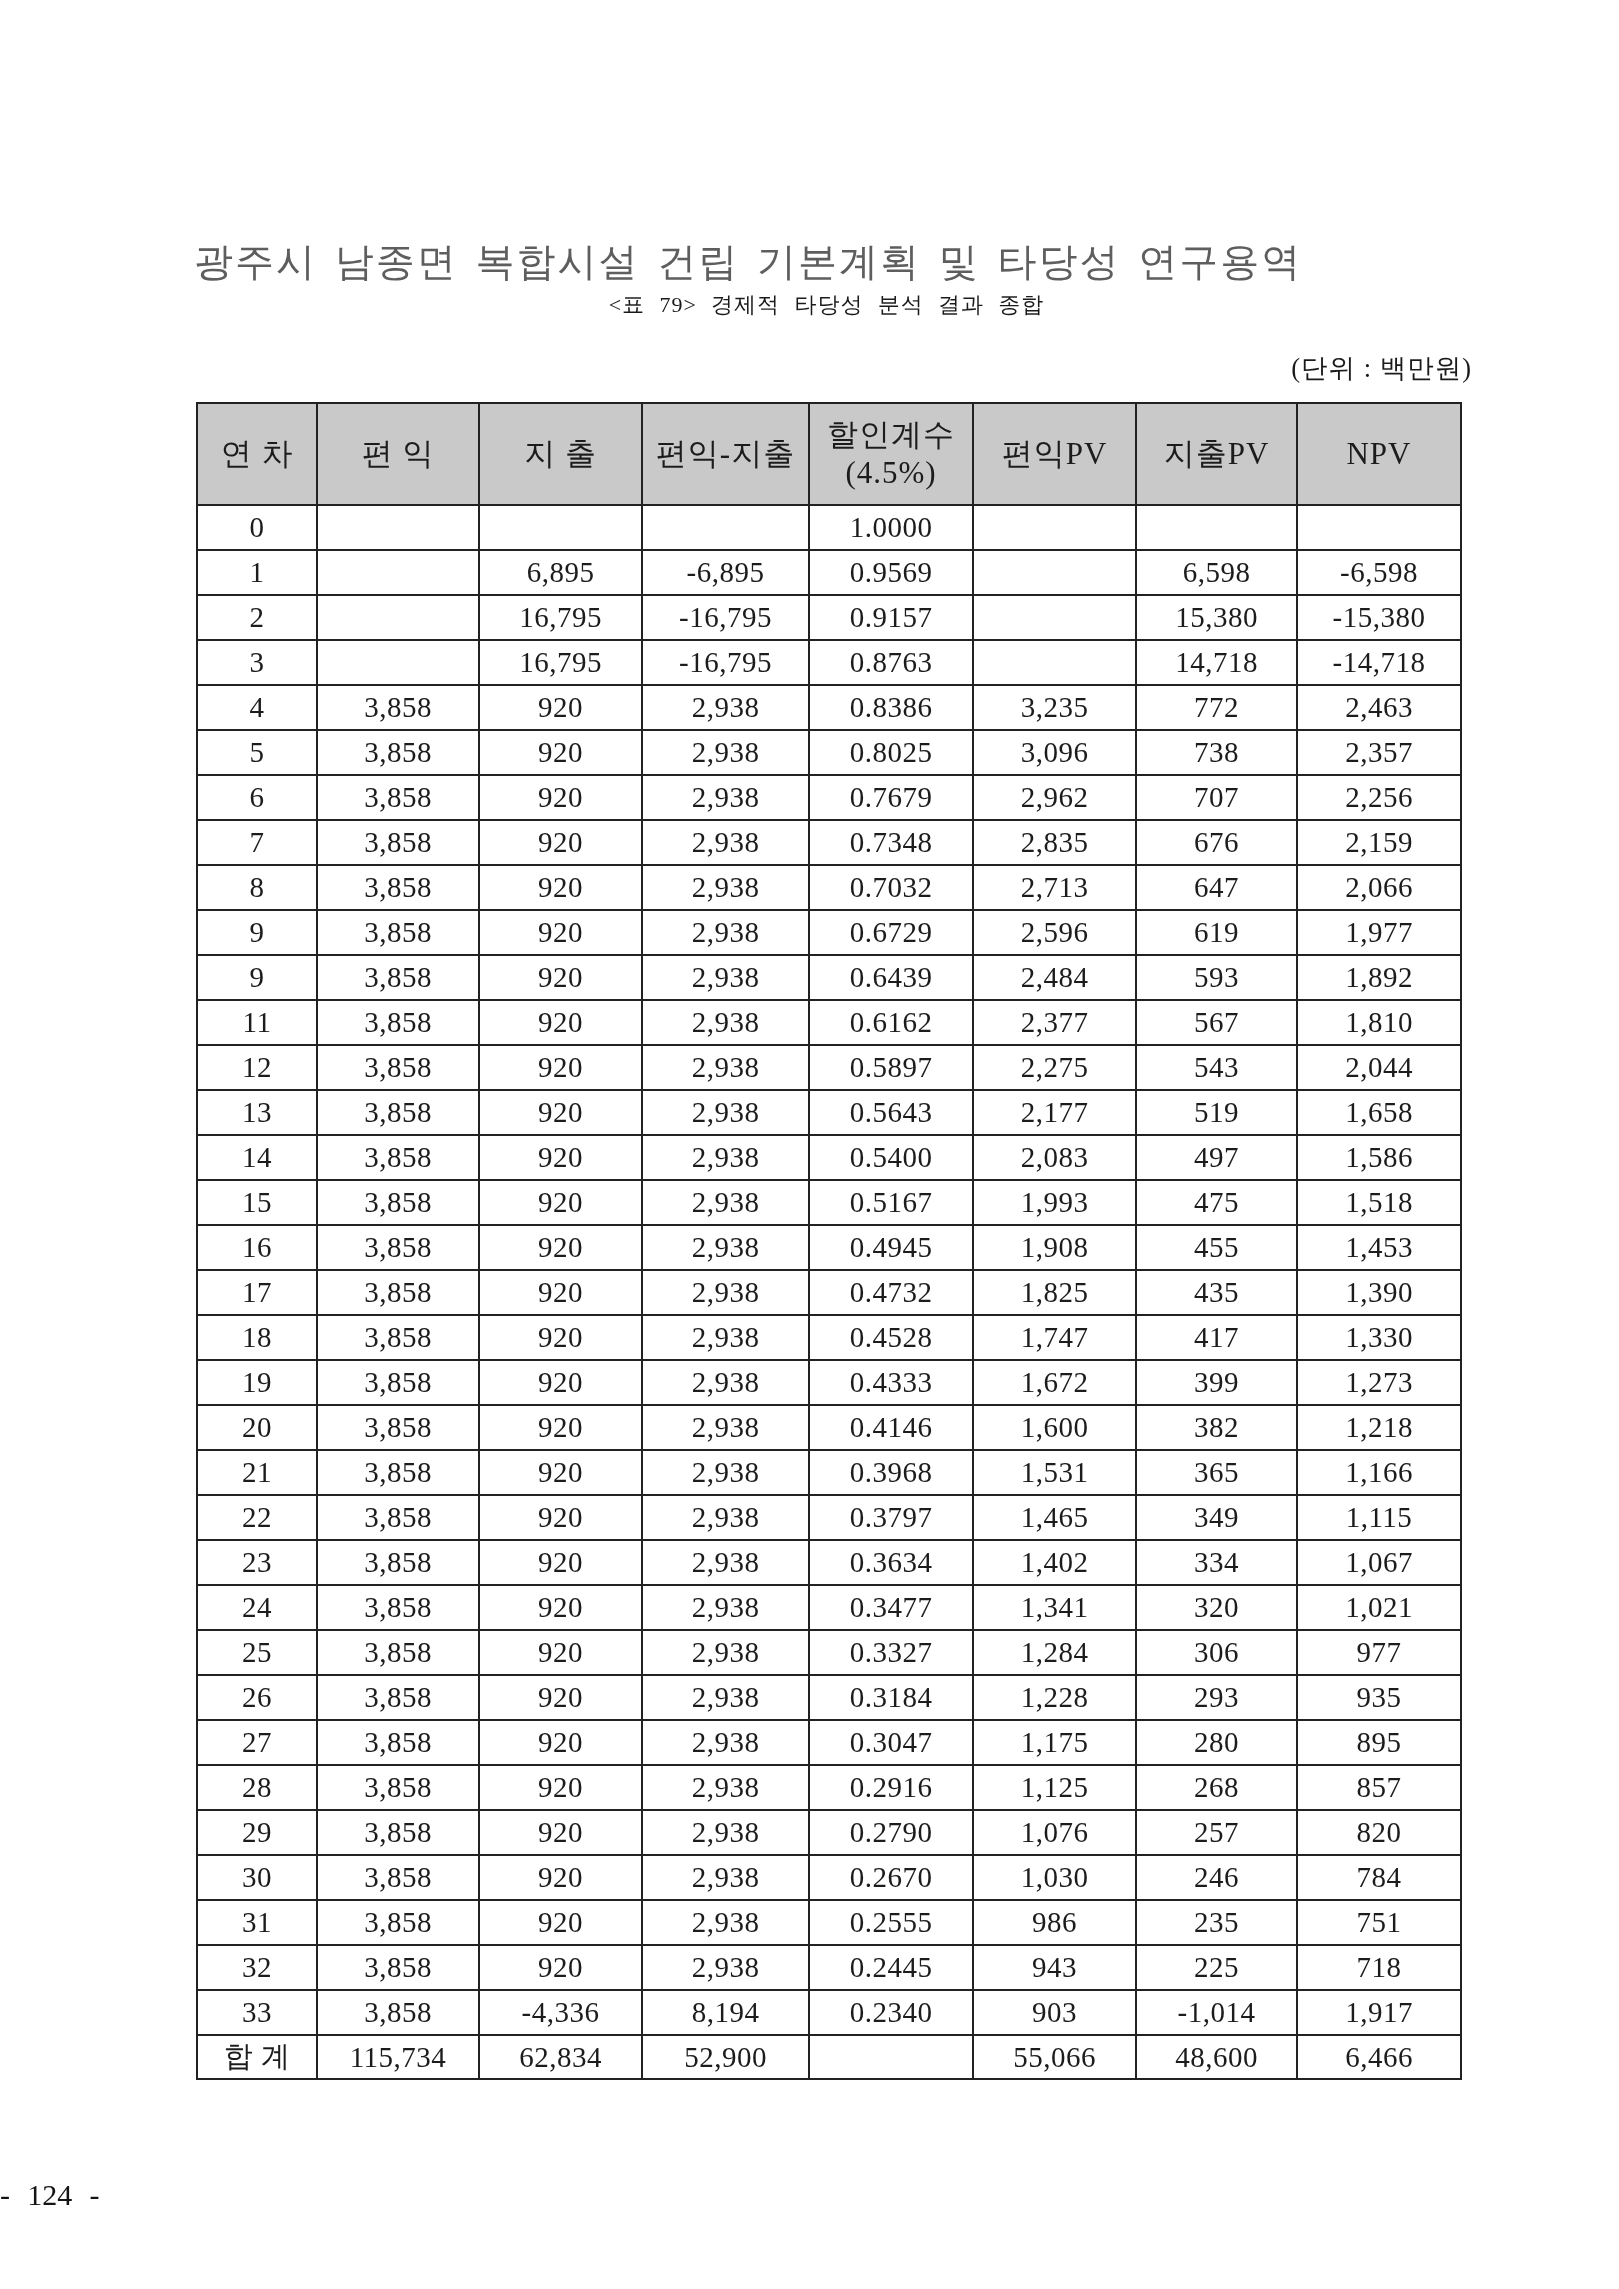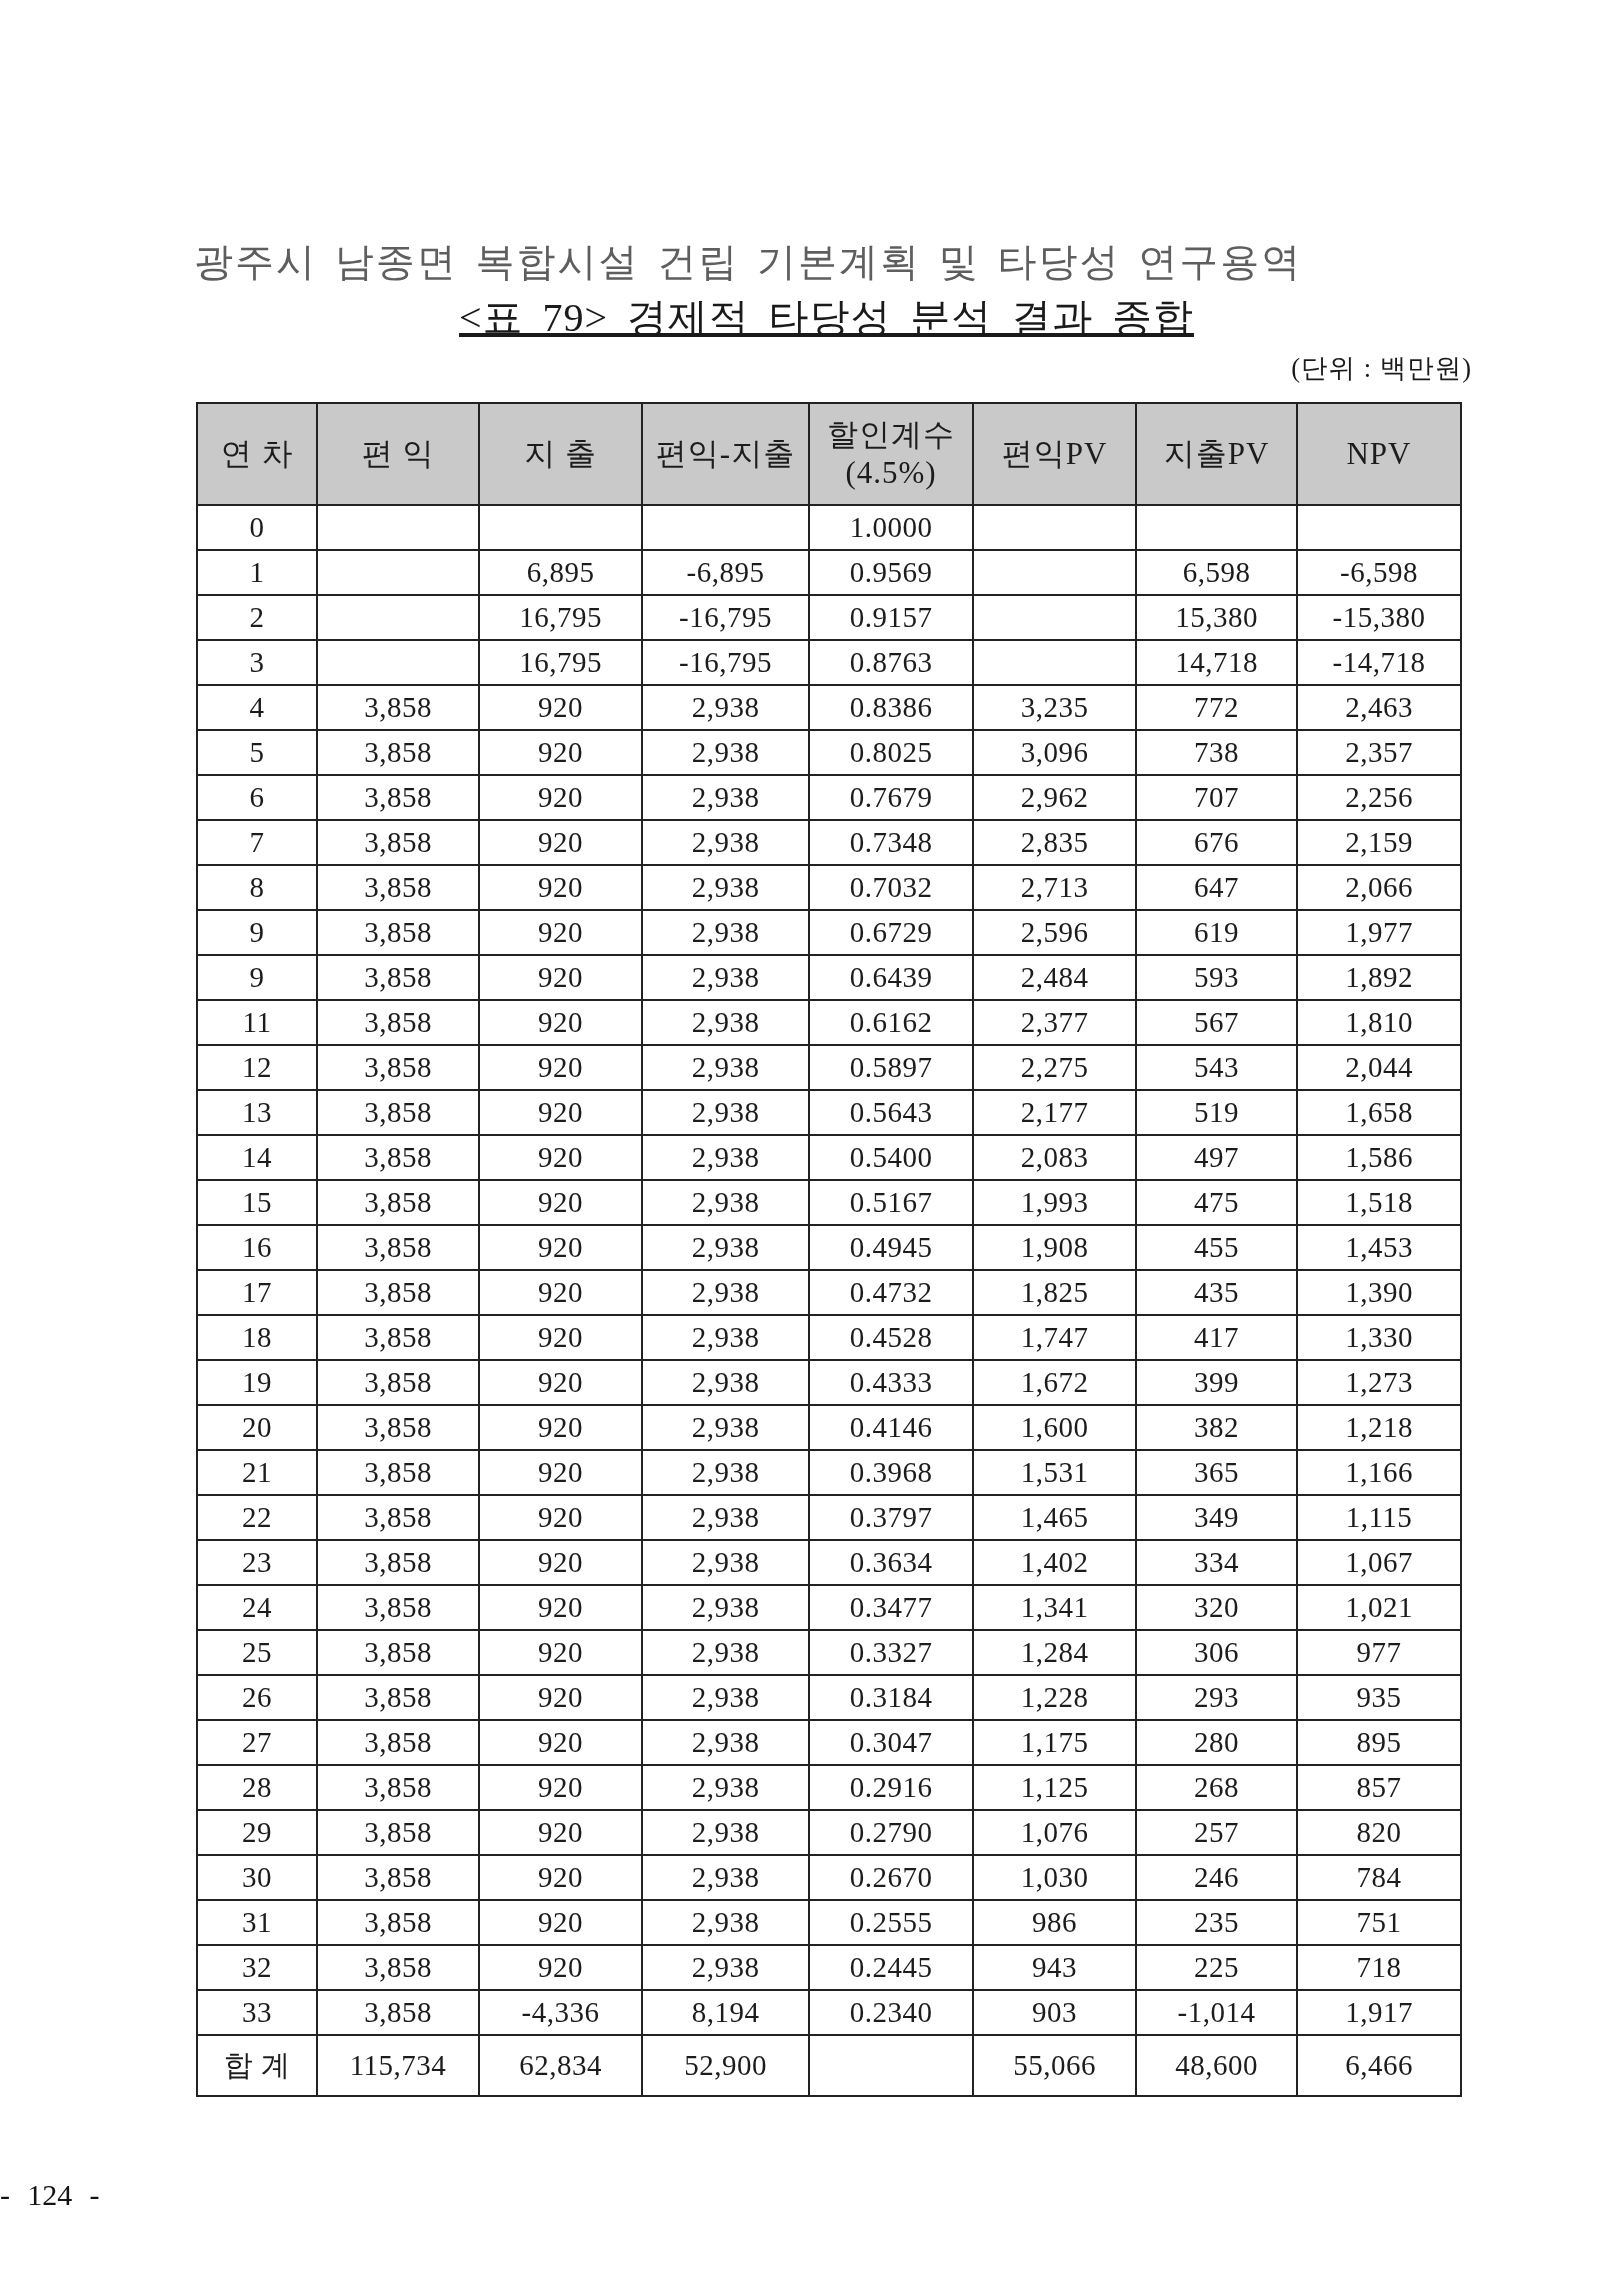--- a/index.html
+++ b/index.html
@@ -13,24 +13,23 @@
   .doc-header {
     position:absolute; left:194px; top:235px;
     font-family:"Liberation Sans", sans-serif;
     font-size:39px; color:#5e5e5e;
     letter-spacing:2px; word-spacing:4.9px;
     white-space:nowrap;
   }
   .table-title {
     position:absolute; left:196px; top:290px; width:1261px;
     text-align:center;
-    font-size:40px; color:#1a1a1a;
+    font-size:22px; color:#1a1a1a;
     letter-spacing:1px; word-spacing:7.8px;
     white-space:nowrap;
-    text-decoration:underline;
   }
   .unit-note {
     position:absolute; right:147px; top:350px;
     font-size:26.5px; color:#1a1a1a;
     letter-spacing:1px;
     text-align:center;
   }
   table.summary {
     position:absolute; left:196px; top:402px;
     width:1261px;
@@ -46,21 +45,21 @@
   }
   table.summary thead tr { height:102px; }
   table.summary th {
     background:#c9c9c9;
     font-size:31px; font-weight:normal;
     letter-spacing:1px;
     line-height:1.22;
   }
   table.summary th .h-line { display:block; }
   table.summary tbody tr { height:45px; }
-  table.summary tbody tr.total-row { height:61px; }
+  table.summary tbody tr.total-row { height:44px; }
   table.summary td {
     font-size:29px;
     color:#1c1c1c;
     letter-spacing:0.5px;
   }
   .total-row td { letter-spacing:1px; }
   .page-number {
     position:absolute; left:0; top:2178px; width:100%;
     text-align:left;
     font-size:30px; color:#141414;

